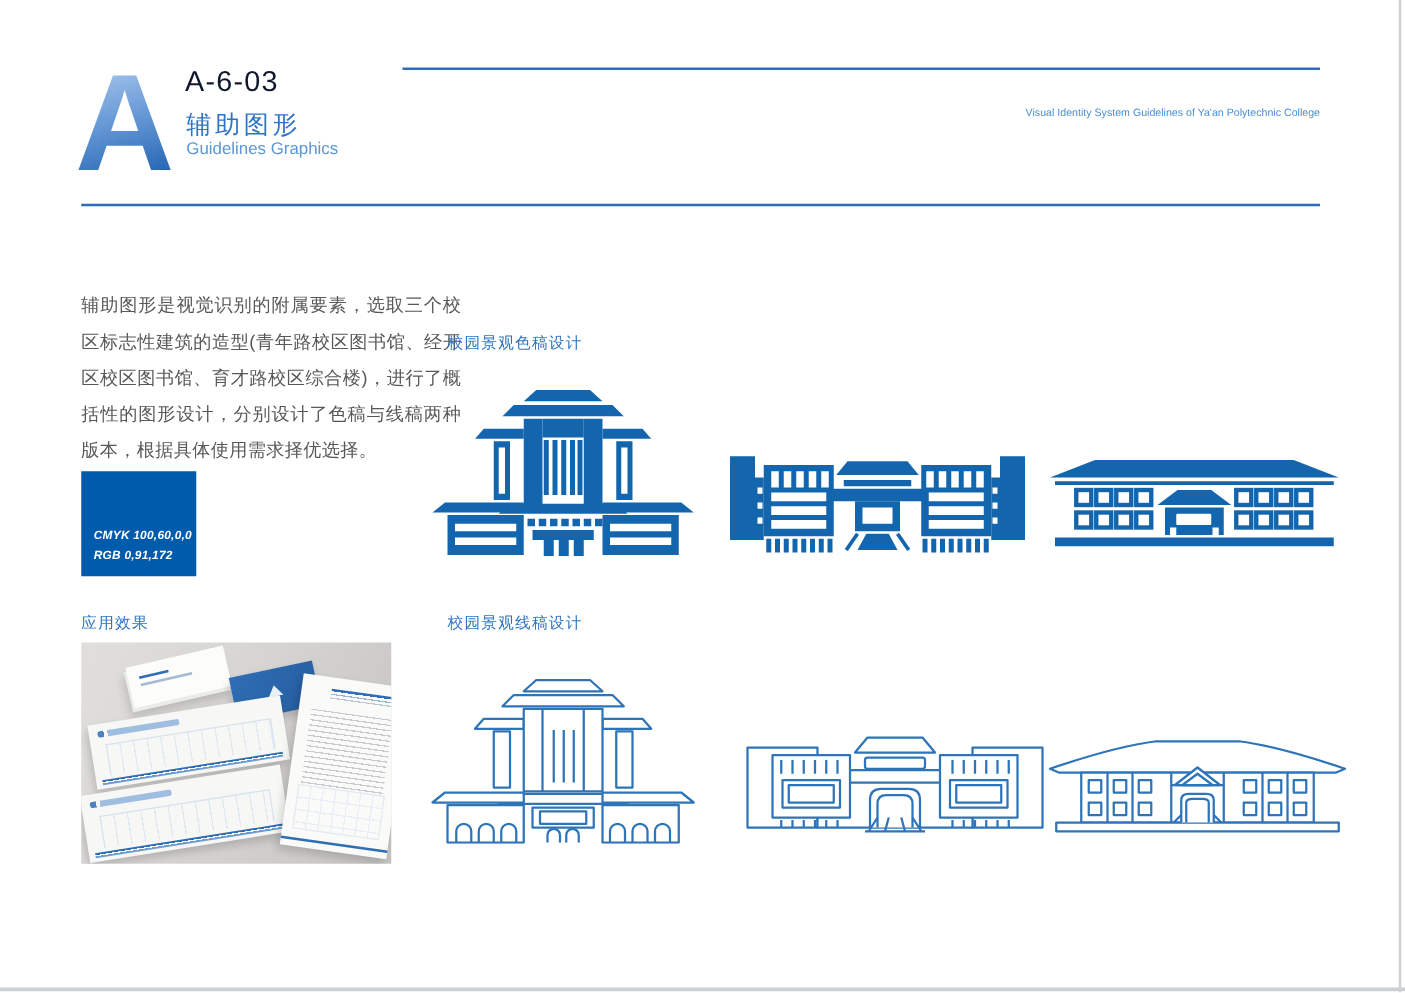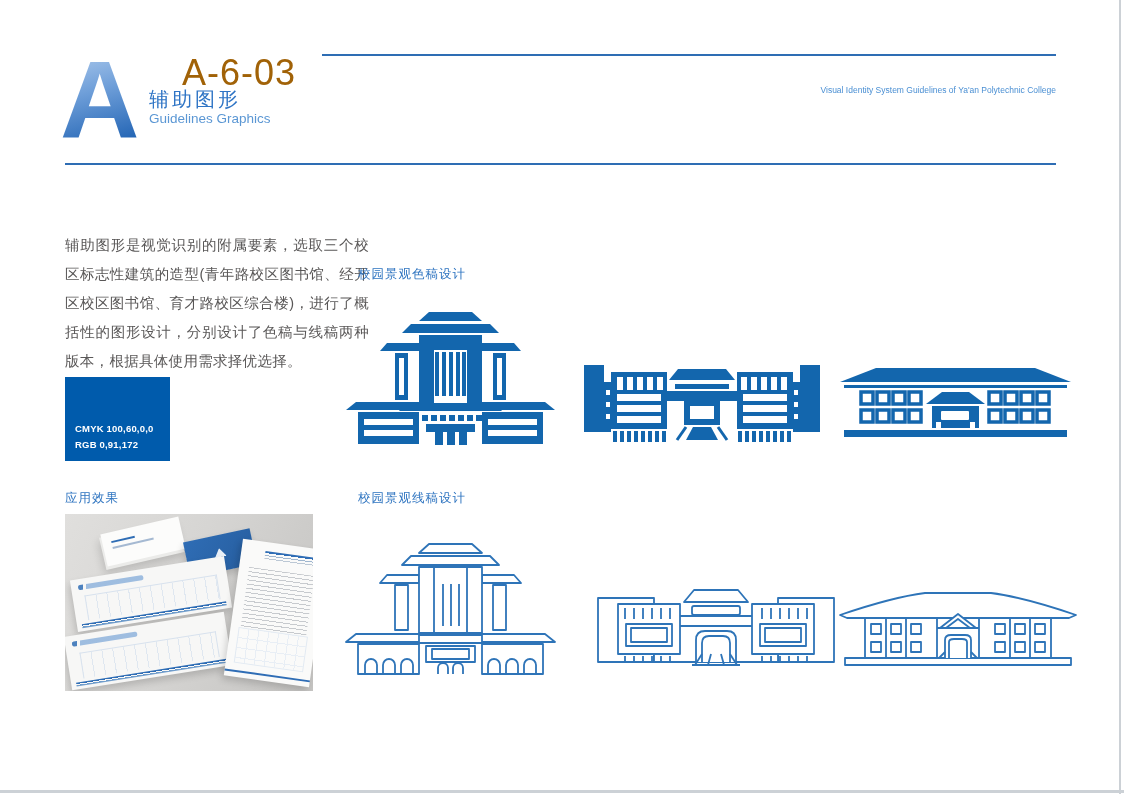--- a/index.html
+++ b/index.html
@@ -7,33 +7,33 @@
        font-family:"Liberation Sans","DejaVu Sans",sans-serif;}
   .page{position:absolute;inset:0;background:#fff;}
   .frame-right{position:absolute;top:0;bottom:0;right:3px;width:2px;background:#ccd1d6;}
   .frame-bottom{position:absolute;left:0;right:0;bottom:1px;height:3px;background:#ccd1d6;}
 
   
   .logo-a{position:absolute;left:60px;top:44px;font-size:110px;line-height:1;font-weight:bold;
           background:linear-gradient(165deg,#b9d2f0 0%,#6f9fd9 42%,#2264b4 88%);
           -webkit-background-clip:text;background-clip:text;
           -webkit-text-fill-color:transparent;color:#2e74c5;}
-  .doc-code{position:absolute;left:148px;top:52px;font-size:36px;color:#a16207;letter-spacing:1px;margin-left:34px;}
+  .doc-code{position:absolute;left:148px;top:52px;font-size:23px;color:#0f172a;letter-spacing:1px;}
   .doc-title-cn{position:absolute;left:149px;top:86px;font-size:20px;color:#2e74c5;letter-spacing:3px;}
   .doc-title-en{position:absolute;left:149px;top:111px;font-size:13.5px;color:#5b97d4;}
   .top-line{position:absolute;left:322px;top:54px;width:734px;height:2px;background:#2e6db4;}
   .manual-cn{position:absolute;right:68px;top:66px;font-size:13px;font-weight:bold;color:#4c4c4c;letter-spacing:.5px;}
   .manual-en{position:absolute;right:68px;top:85px;font-size:8.5px;color:#4a8fd3;}
   .divider{position:absolute;left:65px;top:163px;width:991px;height:2px;background:#2e6db4;}
 
   
   .section-title{position:absolute;left:65px;top:196px;font-size:21px;font-weight:bold;color:#1b73c9;letter-spacing:1px;}
   .paragraph{position:absolute;left:65px;top:231px;width:304px;font-size:14.5px;color:#595757;
              line-height:29px;text-align:justify;letter-spacing:.3px;}
-  .swatch{position:absolute;left:65px;top:377px;width:105px;height:84px;background:#005BAC;color:#fff;}
+  .swatch{position:absolute;left:65px;top:377px;width:92px;height:84px;background:#005BAC;color:#fff;font-style:italic;}
   .swatch span{position:absolute;left:10px;font-size:9.5px;font-weight:bold;letter-spacing:.2px;}
   .swatch .cmyk{top:46px;}
   .swatch .rgb{top:62px;}
   .label{position:absolute;font-size:12.5px;color:#2e74c0;letter-spacing:1px;}
   .lbl-app{left:65px;top:490px;text-align:center;}
   .lbl-color{left:358px;top:266px;}
   .lbl-line{left:358px;top:490px;}
 
   
   .mockup{position:absolute;left:65px;top:514px;width:248px;height:177px;overflow:hidden;

